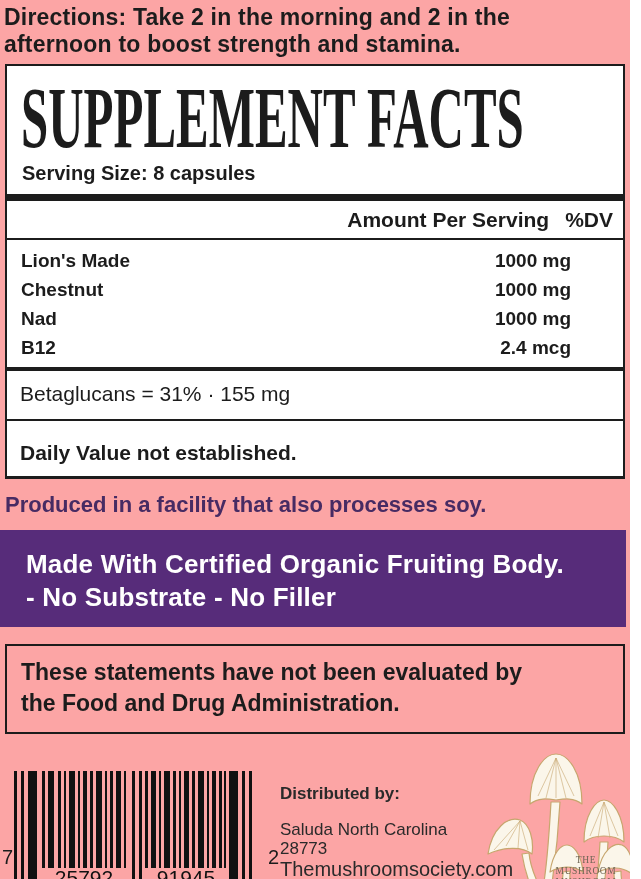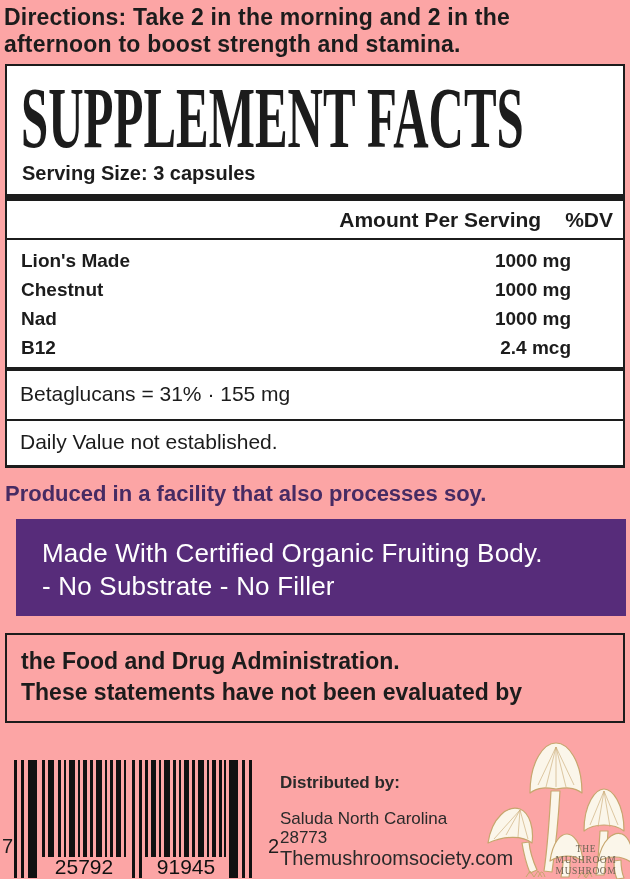--- a/index.html
+++ b/index.html
@@ -9,33 +9,33 @@
   }
   
   .directions{padding:4px 4px 0 4px;font-size:23px;font-weight:600;line-height:27px;letter-spacing:.2px;}
   
   .facts-panel{margin:6px 5px 0 5px;border:2px solid var(--text,#1c1c1c);border-bottom-width:3px;background:#fff;}
   .facts-title-wrap{height:88px;overflow:visible;margin:8px 0 0 14px;font-family:Liberation Serif, serif;}
   .facts-title{display:inline-block;font-size:48px;font-weight:bold;line-height:48px;
     transform:scale(1.02,1.82);transform-origin:0 0;white-space:nowrap;letter-spacing:0;}
   .serving{font-size:20px;font-weight:600;margin:0 0 9px 15px;}
   .bar-thick{height:7px;background:var(--text,#1c1c1c);}
-  .facts-header{display:flex;justify-content:flex-end;align-items:center;gap:24px;
+  .facts-header{display:flex;justify-content:flex-end;align-items:center;gap:16px;
     padding:7px 10px 6px 0;font-size:21px;font-weight:700;border-bottom:2px solid var(--text,#1c1c1c);}
   .facts-rows{padding:6px 0 5px 0;}
   .facts-row{display:flex;justify-content:space-between;align-items:center;height:29px;
     padding:0 52px 0 14px;font-size:19px;font-weight:600;}
   .bar-mid{height:4px;background:var(--text,#1c1c1c);}
   .beta-row{font-size:21px;font-weight:400;padding:11px 0 13px 13px;border-bottom:2px solid var(--text,#1c1c1c);}
-  .dv-note{font-size:21px;font-weight:400;padding:9px 0 11px 13px;}
+  .dv-note{font-size:21px;font-weight:700;padding:20px 0 11px 13px;}
   
   .allergen{margin:13px 0 0 5px;font-size:22px;font-weight:700;color:var(--allergen-text,#472b63);}
   
-  .banner{margin:12px 4px 0 16px;height:97px;background:var(--banner-bg,#572c7a);
-    color:#fff;font-size:26px;font-weight:400;padding:18px 0 0 26px;box-sizing:border-box;line-height:33px;letter-spacing:.2px;}
+  .banner{margin:12px 4px 0 0;height:97px;background:var(--banner-bg,#572c7a);
+    color:#fff;font-size:26px;font-weight:700;padding:18px 0 0 26px;box-sizing:border-box;line-height:33px;letter-spacing:.2px;}
   
   .disclaimer{margin:17px 5px 0 5px;border:2px solid var(--text,#1c1c1c);
     padding:11px 14px 13px 14px;font-size:23px;font-weight:600;line-height:31px;}
   
   .footer{position:relative;height:156px;}
   .barcode-svg{position:absolute;left:14px;top:37px;}
   .barcode-digit{position:absolute;font-size:20px;font-weight:500;top:112px;}
   .barcode-digit.left{left:2px;}
   .barcode-digit.right{left:268px;}
   .distributed{position:absolute;left:280px;top:50px;font-size:17px;font-weight:500;color:#2a2a2a;}
@@ -54,21 +54,21 @@
 
   <div class="directions">
     <div>Directions: Take 2 in the morning and 2 in the</div>
     <div>afternoon to boost strength and stamina.</div>
   </div>
 
   <div class="facts-panel">
     <div class="facts-title-wrap">
       <span class="facts-title">SUPPLEMENT FACTS</span>
     </div>
-    <div class="serving">Serving Size: 3 capsules</div>
+    <div class="serving">Serving Size: 8 capsules</div>
     <div class="bar-thick"></div>
     <div class="facts-header">
       <span>Amount Per Serving</span>
       <span>%DV</span>
     </div>
     <div class="facts-rows">
       <div class="facts-row">
         <span>Lion's Made</span>
         <span>1000 mg</span>
       </div>
@@ -91,22 +91,22 @@
   </div>
 
   <div class="allergen">Produced in a facility that also processes soy.</div>
 
   <div class="banner">
     <div>Made With Certified Organic Fruiting Body.</div>
     <div>- No Substrate - No Filler</div>
   </div>
 
   <div class="disclaimer">
+    <div>These statements have not been evaluated by</div>
     <div>the Food and Drug Administration.</div>
-    <div>These statements have not been evaluated by</div>
   </div>
 
   <div class="footer">
 
     <span class="barcode-digit left">7</span>
 
     <svg class="barcode-svg" width="248" height="118" viewBox="0 0 248 118" xmlns="http://www.w3.org/2000/svg">
       <g fill="#111">
 
         <rect x="0" y="0" width="3" height="118"></rect>

